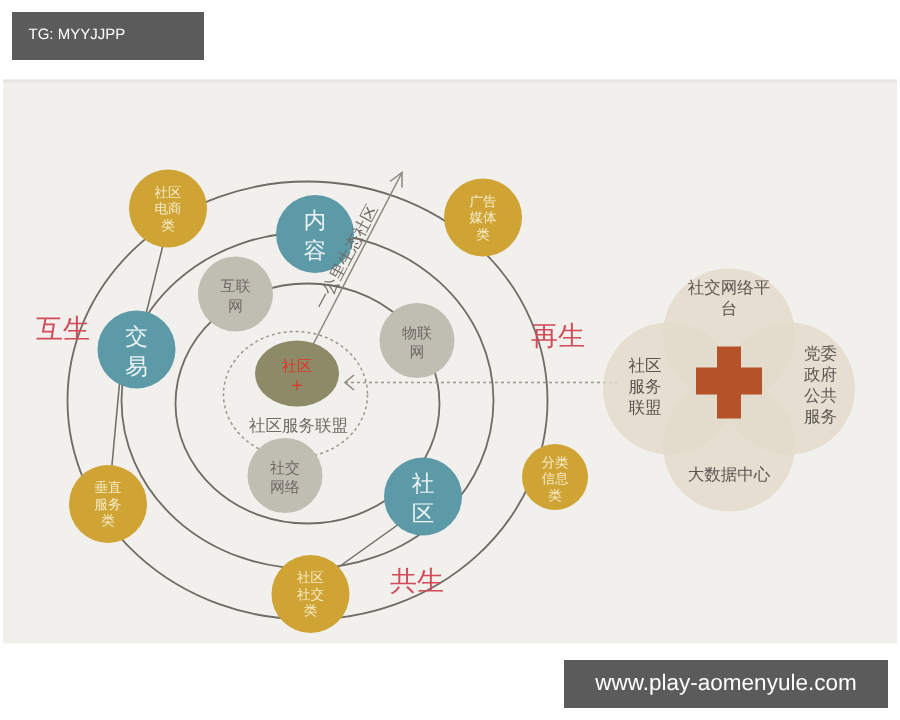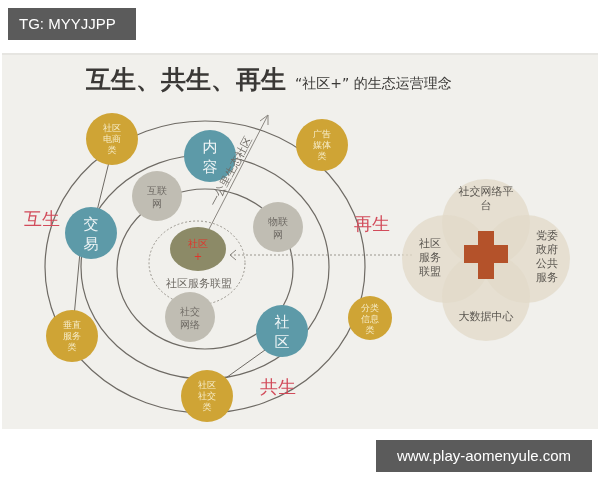--- a/index.html
+++ b/index.html
@@ -3,21 +3,21 @@
 <meta charset="utf-8">
 <style>
   html, body { margin: 0; padding: 0; }
   body {
     width: 600px; height: 480px; background: #ffffff; position: relative; overflow: hidden;
     font-family: "DejaVu Sans", sans-serif;
   }
   .tag-badge {
     position: absolute; left: 8px; top: 8px; width: 128px; height: 32px;
     background: #5b5b5b; color: #fff; font-family: "Liberation Sans", sans-serif;
-    font-size: 15px; line-height: 32px; padding-left: 11px; box-sizing: border-box;
+    font-size: 10px; line-height: 32px; padding-left: 11px; box-sizing: border-box;
   }
   .url-badge {
     position: absolute; left: 376px; top: 440px; width: 216px; height: 32px;
     background: #5b5b5b; color: #fff; font-family: Liberation Sans, sans-serif;
     font-size: 15px; line-height: 32px; text-align: center;
   }
   .figure {
     position: absolute; left: 2px; top: 53px; width: 596px; height: 374px;
     background: #f1f0ec; border-top: 2px solid #e6e5e1;
   }
@@ -141,19 +141,15 @@
         <text x="545" y="198">政府</text>
         <text x="545" y="212">公共</text>
         <text x="545" y="226">服务</text>
         <text x="484" y="265">大数据中心</text>
       </g>
 
       <text x="0" y="0" font-size="11" fill="#6e6a64" transform="translate(232,118) rotate(-62)">一公里生态社区</text>
     </g>
   </svg>
 
-  <div class="title">
-    <span class="title-main">互生、共生、再生</span>
-    <span class="title-sub">“社区+” 的生态运营理念</span>
-  </div>
 </div>
 
 <div class="url-badge">www.play-aomenyule.com</div>
 
 </body></html>

